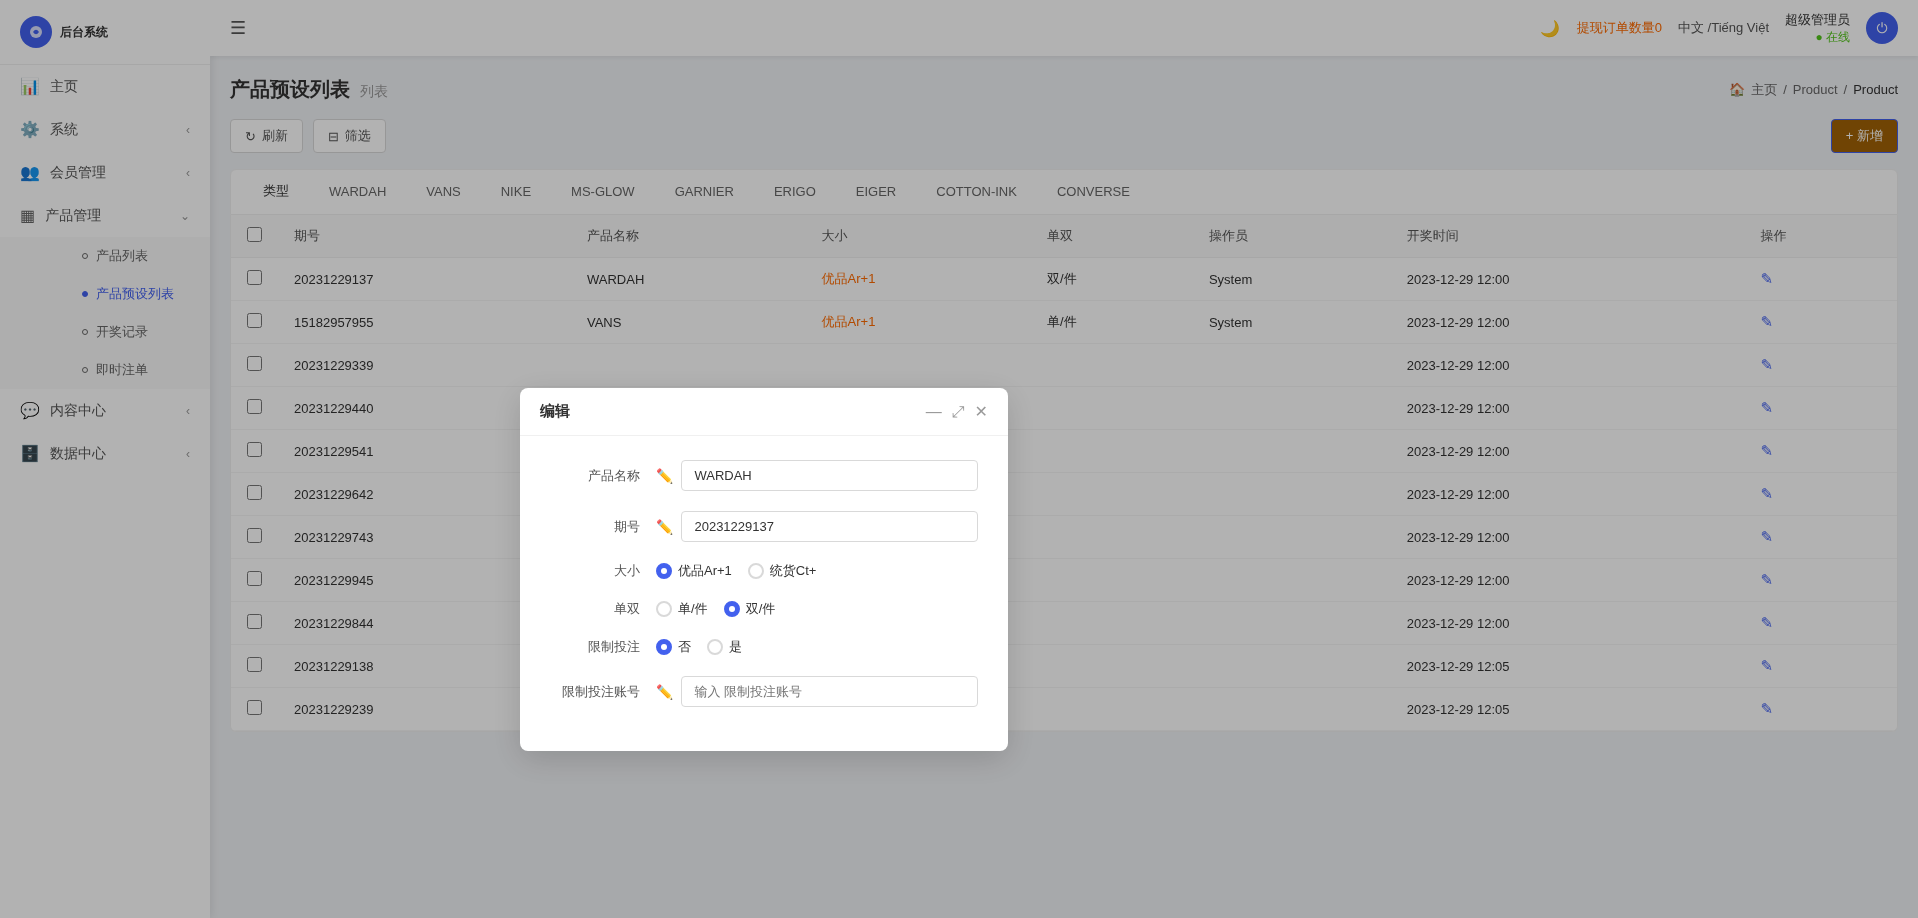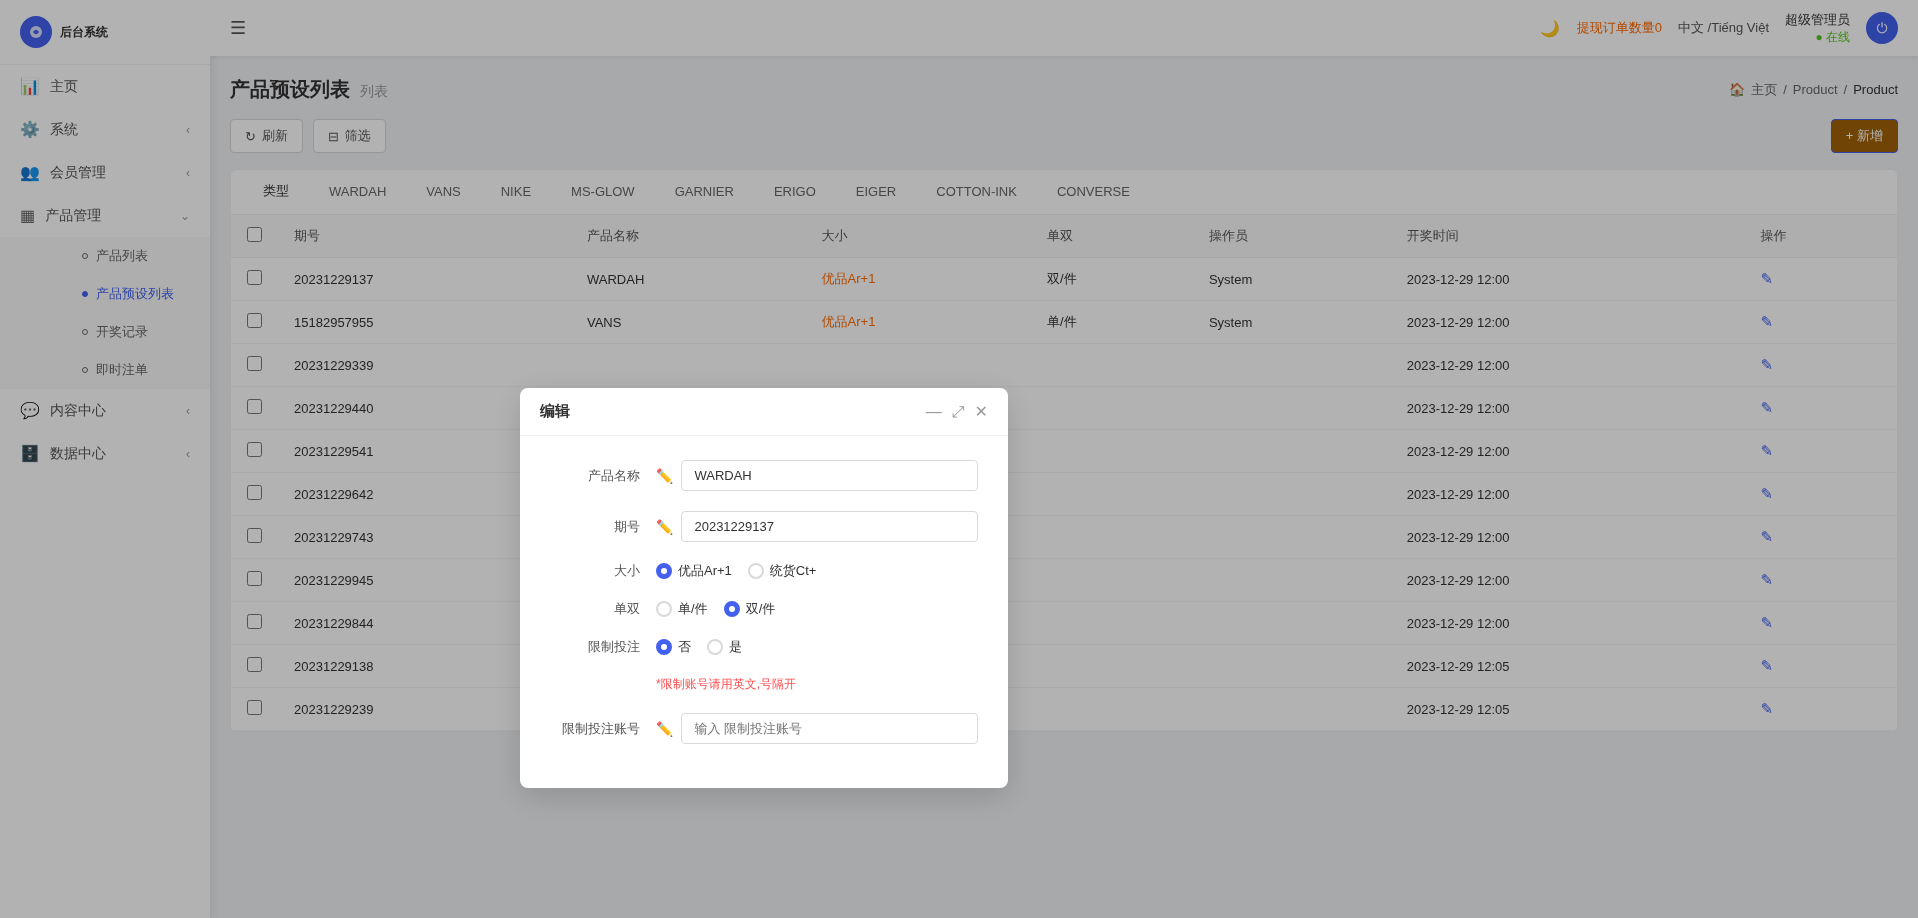--- a/index.html
+++ b/index.html
@@ -454,24 +454,20 @@
             <span class="radio-circle checked"></span>
             <span>否</span>
           </label>
           <label class="radio-label">
             <span class="radio-circle"></span>
             <span>是</span>
           </label>
         </div>
       </div>
 
-      <div class="form-row">
-        <span class="form-label"></span>
-        <span class="warning-text">*限制账号请用英文,号隔开</span>
-      </div>
 
       <div class="form-row">
         <span class="form-label">限制投注账号</span>
         <div class="form-control-wrapper">
           <span class="edit-pen">✏️</span>
           <input type="text" class="form-input" placeholder="输入 限制投注账号" style="">
         </div>
       </div>
     </div>
   </div>

